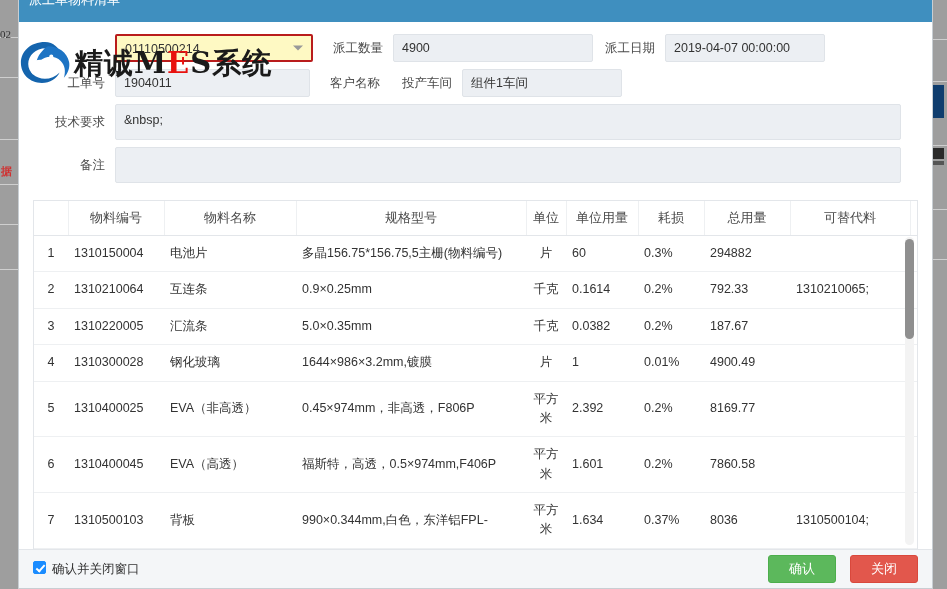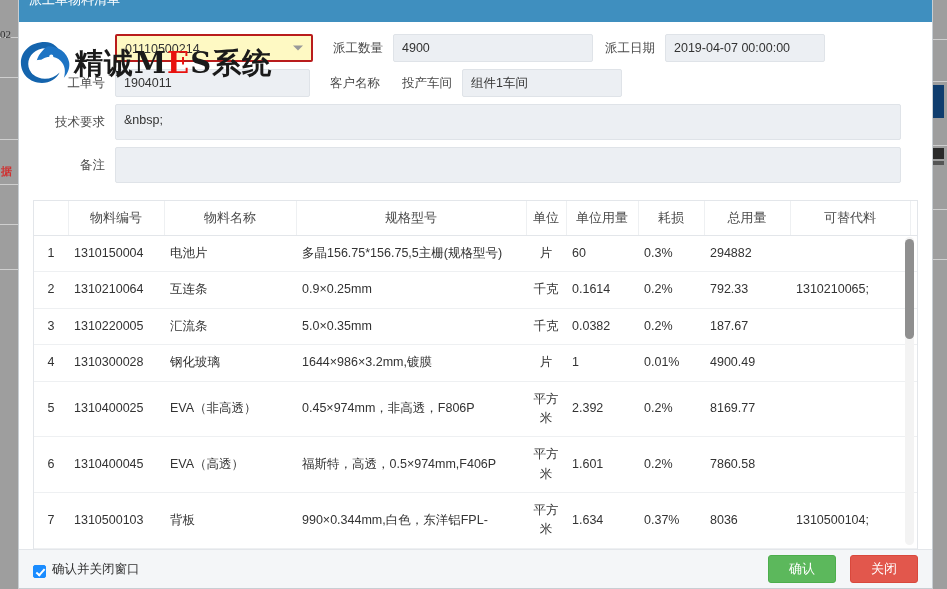--- a/index.html
+++ b/index.html
@@ -255,21 +255,21 @@
     flex: 0 0 auto;
     height: 39px;
     background: #f4f6f8;
     border-top: 1px solid #e3e6ea;
     display: flex;
     align-items: center;
     padding: 0 14px;
   }
   .chk-wrap {
     display: flex;
-    align-items: flex-end;
+    align-items: flex-start;
     font-size: 12.5px;
     color: #333;
   }
   .chk-box {
     width: 13px; height: 13px;
     background: #1a8cff;
     border: 1px solid #1a8cff;
     border-radius: 2px;
     margin-right: 6px;
     position: relative;
@@ -395,21 +395,21 @@
             <th class="c-total">总用量</th>
             <th class="c-alt">可替代料</th>
             <th class="c-pad"></th>
           </tr>
         </thead>
         <tbody>
           <tr>
             <td class="c-idx">1</td>
             <td class="c-code">1310150004</td>
             <td class="c-name">电池片</td>
-            <td class="c-spec">多晶156.75*156.75,5主栅(规格型号)</td>
+            <td class="c-spec">多晶156.75*156.75,5主栅(物料编号)</td>
             <td class="c-unit">片</td>
             <td class="c-uq">60</td>
             <td class="c-loss">0.3%</td>
             <td class="c-total">294882</td>
             <td class="c-alt"></td>
             <td class="c-pad"></td>
           </tr>
           <tr>
             <td class="c-idx">2</td>
             <td class="c-code">1310210064</td>

